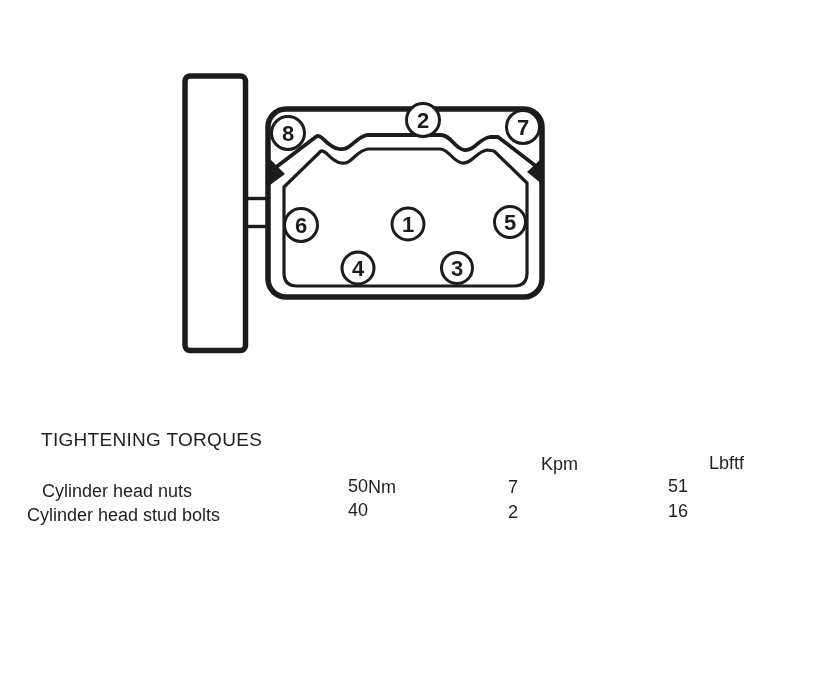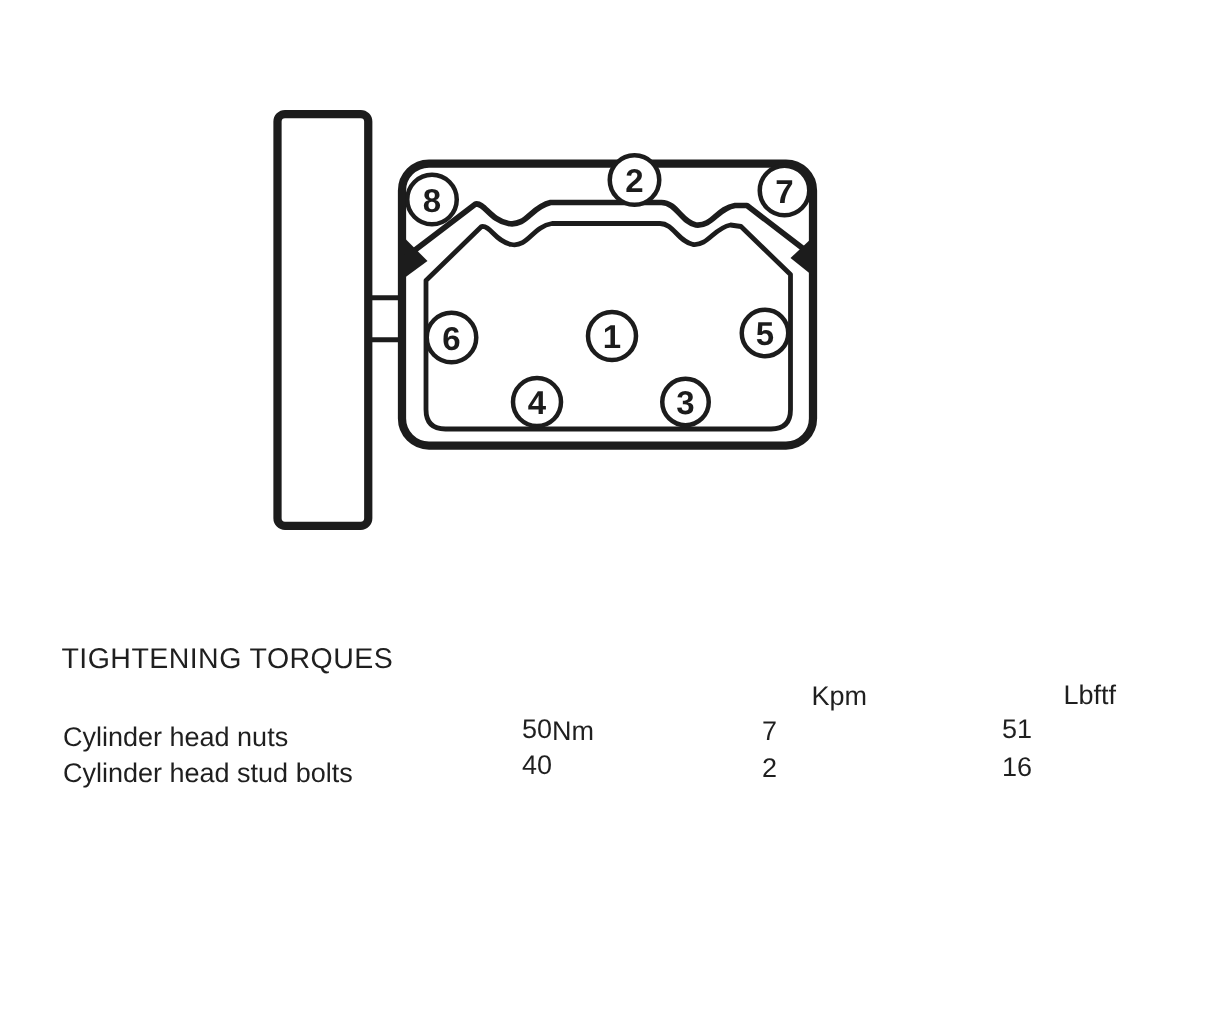--- a/index.html
+++ b/index.html
@@ -120,20 +120,20 @@
     <span class="txt" style="left:669px; top:454px;margin-left:40px;">Lbftf</span>
 
     <div>
       <span class="txt" style="left:42px; top:482px;">Cylinder head nuts</span>
       <span class="txt" style="left:348px; top:477px;">50</span>
       <span class="txt" style="left:508px; top:478px;">7</span>
       <span class="txt" style="left:668px; top:477px;text-align:center;">51</span>
     </div>
 
     <div>
-      <span class="txt" style="left:42px; top:506px;">Cylinder head stud bolts</span>
+      <span class="txt" style="left:27px; top:506px;">Cylinder head stud bolts</span>
       <span class="txt" style="left:348px; top:501px;">40</span>
       <span class="txt" style="left:508px; top:503px;">2</span>
       <span class="txt" style="left:668px; top:502px;">16</span>
     </div>
   </div>
 
 </div>
 
 </body></html>

